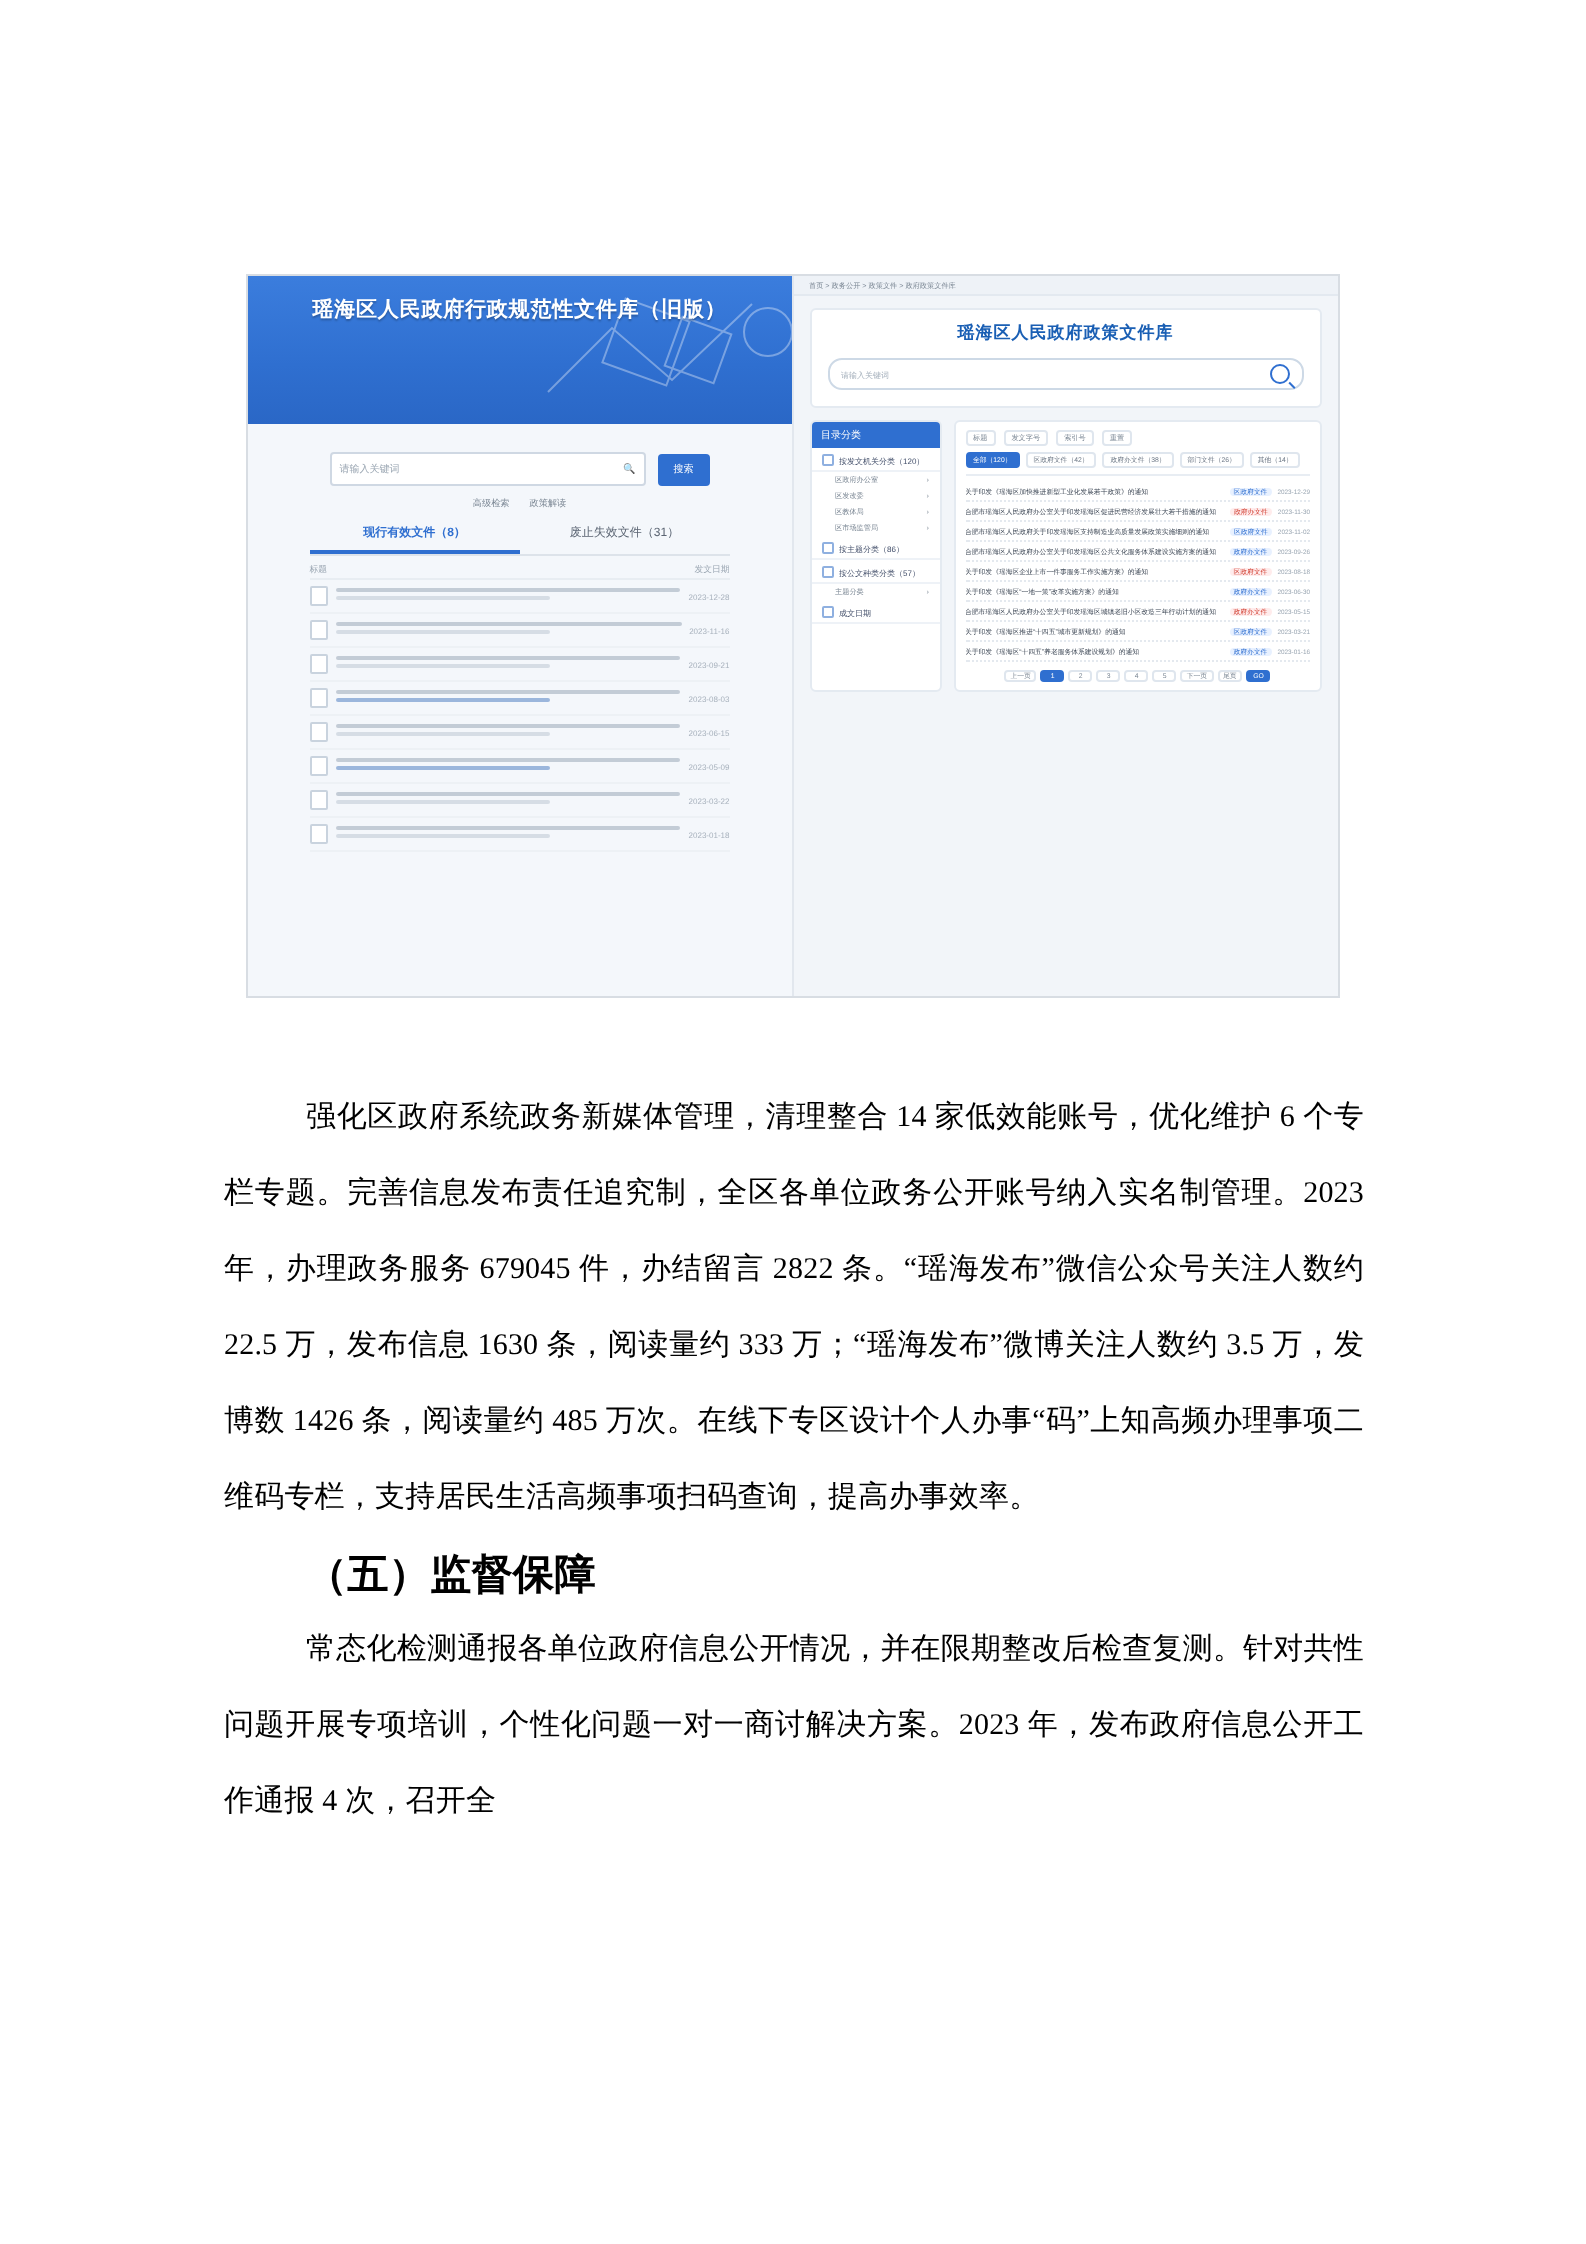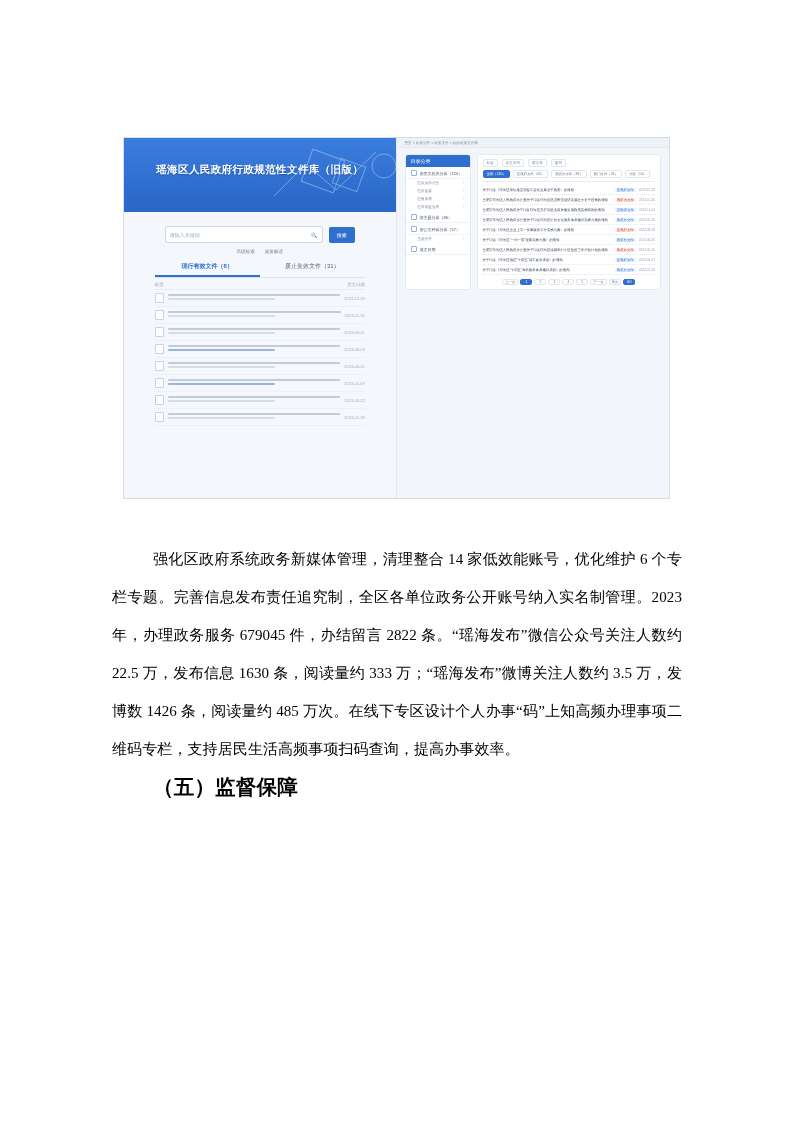--- a/index.html
+++ b/index.html
@@ -54,21 +54,21 @@
     position: absolute;
     right: -20px;
     top: 6px;
     width: 150px;
     height: 64px;
     opacity: .35;
   }
   .bannerA .titleA {
     position: absolute;
     left: 50%;
-    top: 25px;
+    top: 10px;
     transform: translateX(-50%);
     white-space: nowrap;
     color: #fff;
     font-size: 10.5px;
     font-weight: bold;
     letter-spacing: .4px;
     font-family: "Liberation Sans", sans-serif;
     text-shadow: 0 1px 1px rgba(0,0,0,.25);
   }
   .shotA .searchRow {
@@ -549,20 +549,27 @@
             </div>
           <div class="docDate">2023-01-18</div>
         </div>
       </div>
     </div>
 
     <div class="shotB">
 
       <div class="crumb">首页 &gt; 政务公开 &gt; 政策文件 &gt; 政府政策文件库</div>
 
+      <div class="hero">
+        <div class="heroTitle">瑶海区人民政府政策文件库</div>
+        <div class="heroSearch">
+          <span>请输入关键词</span>
+          <span class="magnifier"></span>
+        </div>
+      </div>
 
       <div class="body">
         <div class="side">
           <div class="sideHead">目录分类</div>
 
           <div class="sideGroup">
             <span class="bul"></span>
             <span>按发文机关分类（120）</span>
           </div>
           <div class="sideLink">
@@ -674,15 +681,16 @@
             <span class="pg active">GO</span>
           </div>
         </div>
       </div>
     </div>
   </div>
 
   <div class="doc">
     <p class="body">强化区政府系统政务新媒体管理，清理整合 14 家低效能账号，优化维护 6 个专栏专题。完善信息发布责任追究制，全区各单位政务公开账号纳入实名制管理。2023 年，办理政务服务 679045 件，办结留言 2822 条。“瑶海发布”微信公众号关注人数约 22.5 万，发布信息 1630 条，阅读量约 333 万；“瑶海发布”微博关注人数约 3.5 万，发博数 1426 条，阅读量约 485 万次。在线下专区设计个人办事“码”上知高频办理事项二维码专栏，支持居民生活高频事项扫码查询，提高办事效率。</p>
     <div class="h-sub">（五）监督保障</div>
+    <p class="body">常态化检测通报各单位政府信息公开情况，并在限期整改后检查复测。针对共性问题开展专项培训，个性化问题一对一商讨解决方案。2023 年，发布政府信息公开工作通报 4 次，召开全</p>
   </div>
 
 </div>
 
 </body></html>

